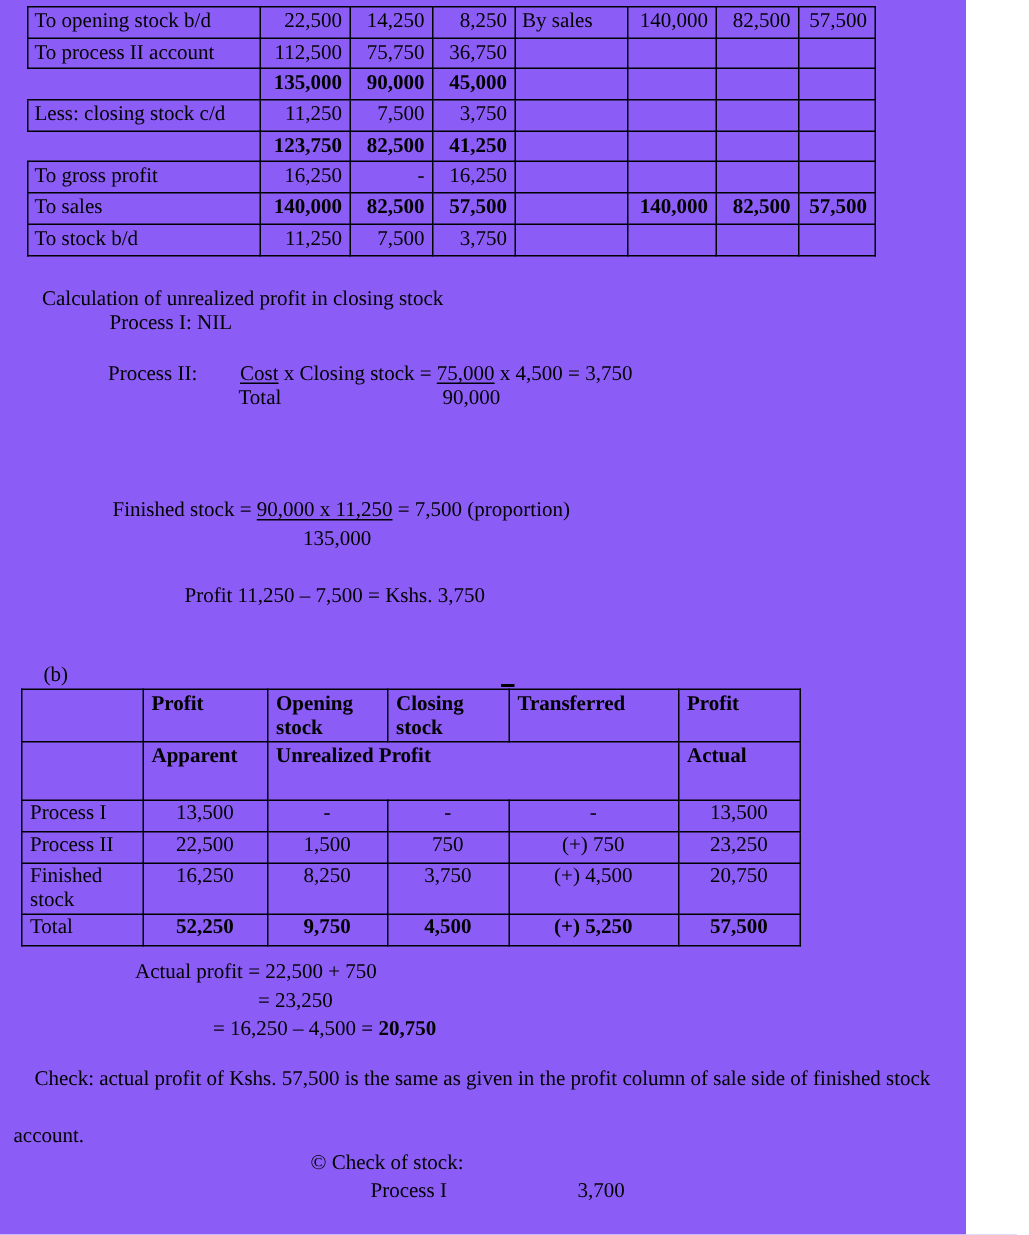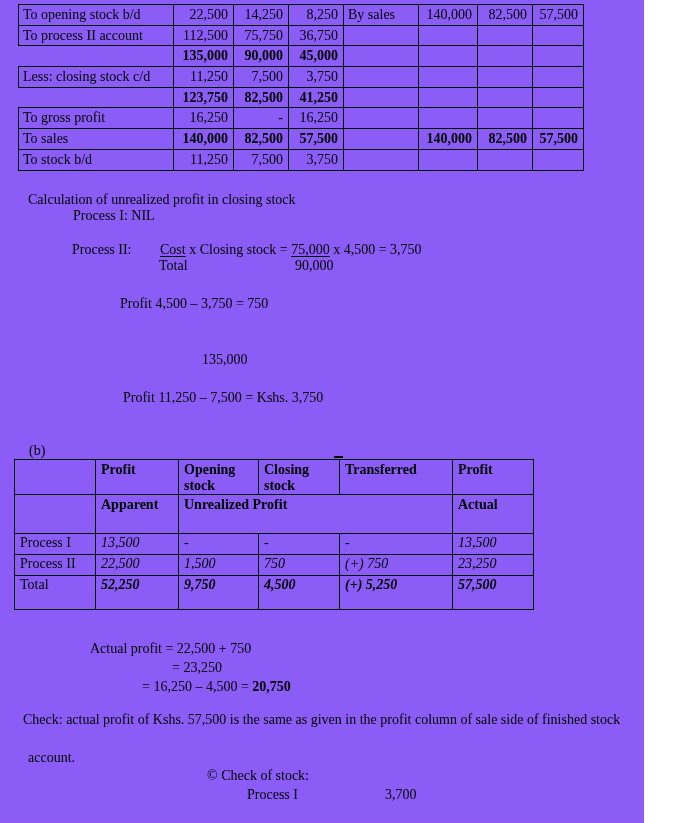--- a/index.html
+++ b/index.html
@@ -28,21 +28,21 @@
   #account-table td.lbl { text-align: left; padding-left: 4px; }
   #account-table td.noleft { border-left: none; }
 
   
   #profit-table { left: 14px; top: 459px; }
   #profit-table th {
     text-align: left; vertical-align: top;
     padding: 2px 4px 0 5px; font-weight: bold; font-size: 14px;
   }
   #profit-table td { vertical-align: top; padding: 1px 6px 0 5px; }
-  #profit-table td.num { text-align: left; font-style: italic; }
+  #profit-table td.num { text-align: center; }
   #profit-table td.lbl { text-align: left; }
   #profit-table thead tr:nth-child(1) { height: 29px; }
   #profit-table thead tr:nth-child(2) { height: 39px; }
   #profit-table tbody tr:nth-child(1) { height: 21px; }
   #profit-table tbody tr:nth-child(2) { height: 21px; }
   #profit-table tbody tr:nth-child(3) { height: 34px; }
   #profit-table tbody tr:nth-child(4) { height: 21px; }
   #profit-table th.wrap { white-space: normal; }
   #profit-table td.wrap { white-space: normal; }
 
@@ -149,22 +149,22 @@
   </table>
 
   <div class="abs" style="left:28px; top:192px;">Calculation of unrealized profit in closing stock</div>
   <div class="abs" style="left:73px; top:208px;">Process I: NIL</div>
 
   <div class="abs" style="left:72px; top:242px;">Process II:</div>
   <div class="abs" style="left:160px; top:242px;"><span class="u">Cost</span><span> x Closing stock = </span><span class="u">75,000</span><span> x 4,500 = 3,750</span></div>
   <div class="abs" style="left:159px; top:258px;">Total</div>
   <div class="abs" style="left:295px; top:258px;">90,000</div>
 
-  <div class="abs" style="left:120px; top:296px;">Profit 4,500 – 3,750 = 750</div>
-
+
+  <div class="abs" style="left:75px; top:333px;"><span>Finished stock = </span><span class="u">90,000 x 11,250</span><span> = 7,500 (proportion)</span></div>
   <div class="abs" style="left:202px; top:352px;">135,000</div>
 
   <div class="abs" style="left:123px; top:390px;">Profit 11,250 – 7,500 = Kshs. 3,750</div>
 
   <div class="abs" style="left:29px; top:443px;">(b)</div>
 
   <div class="stray" style="left:334px; top:456px; width:9px; height:2px;"></div>
 
   <table id="profit-table">
     <colgroup>
@@ -202,34 +202,42 @@
         </tr>
         <tr>
           <td class="lbl wrap">Process II</td>
           <td class="num">22,500</td>
           <td class="num">1,500</td>
           <td class="num">750</td>
           <td class="num">(+) 750</td>
           <td class="num">23,250</td>
         </tr>
         <tr>
+          <td class="lbl wrap">Finished stock</td>
+          <td class="num">16,250</td>
+          <td class="num">8,250</td>
+          <td class="num">3,750</td>
+          <td class="num">(+) 4,500</td>
+          <td class="num">20,750</td>
+        </tr>
+        <tr>
           <td class="lbl wrap">Total</td>
           <td class="num b">52,250</td>
           <td class="num b">9,750</td>
           <td class="num b">4,500</td>
           <td class="num b">(+) 5,250</td>
           <td class="num b">57,500</td>
         </tr>
       </tbody>
   </table>
 
   <div class="abs" style="left:90px; top:641px;">Actual profit = 22,500 + 750</div>
   <div class="abs" style="left:142px; top:660px;margin-left:30px;">= 23,250</div>
   <div class="abs" style="left:142px; top:679px;"><span>= 16,250 – 4,500 = </span><span class="b">20,750</span></div>
 
   <div class="abs" style="left:23px; top:712px;">Check: actual profit of Kshs. 57,500 is the same as given in the profit column of sale side of finished stock</div>
-  <div class="abs" style="left:28px; top:750px;">account.</div>
+  <div class="abs" style="left:9px; top:750px;">account.</div>
 
   <div class="abs" style="left:207px; top:768px;">© Check of stock:</div>
   <div class="abs" style="left:247px; top:787px;">Process I</div>
   <div class="abs" style="left:385px; top:787px;">3,700</div>
 
 </div>
 
 </body></html>

